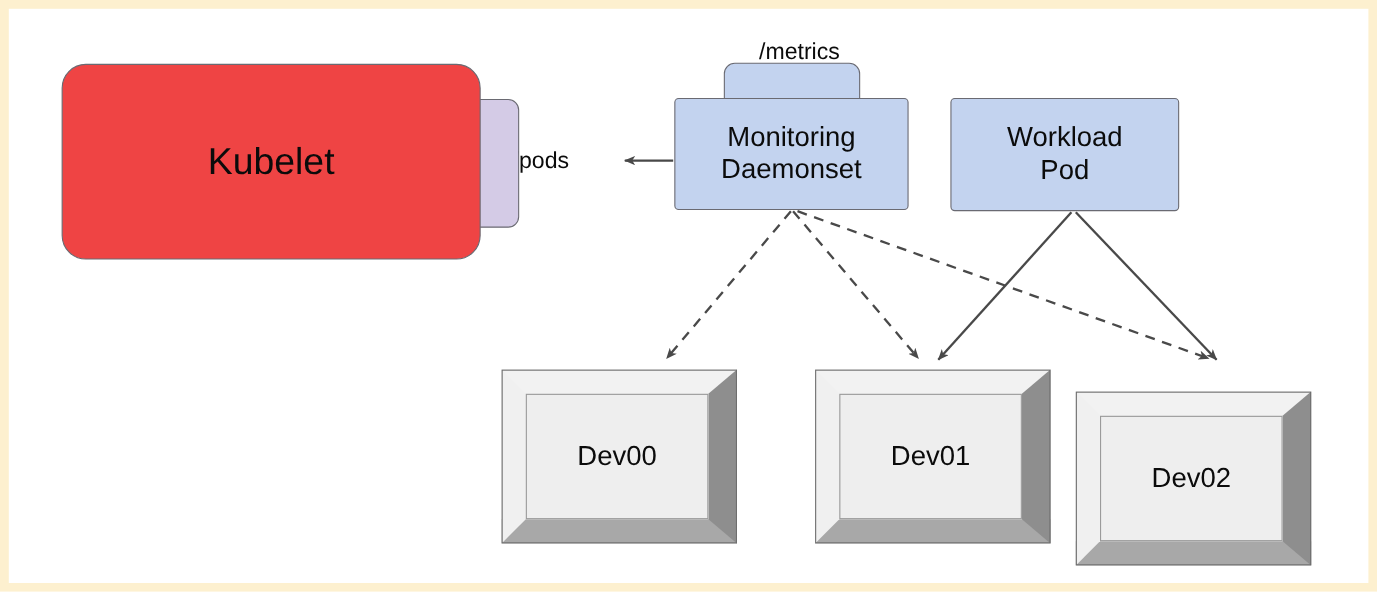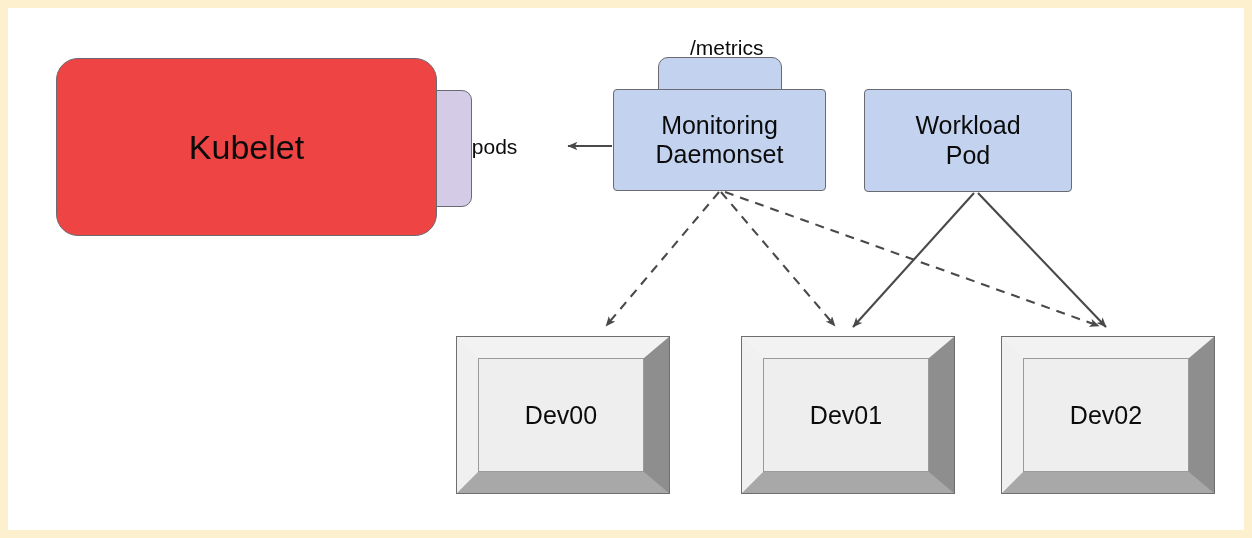--- a/index.html
+++ b/index.html
@@ -152,21 +152,21 @@
     display: flex;
     align-items: center;
     justify-content: center;
   }
   .device .label {
     font-size: 25px;
     color: #0b0b0b;
   }
   #dev0 { left: 448px; }
   #dev1 { left: 733px; }
-  #dev2 { left: 993px; }
+  #dev2 { left: 970px; margin-top: 20px; }
 </style>
 </head>
 <body>
 
 <div id="page">
   <div id="canvas">
 
     <svg id="edges" viewBox="0 0 1236 522" width="1236" height="522">
       <defs>
         <marker id="ah" markerWidth="11" markerHeight="11" refX="9.4" refY="4.2" orient="auto" markerUnits="userSpaceOnUse">

